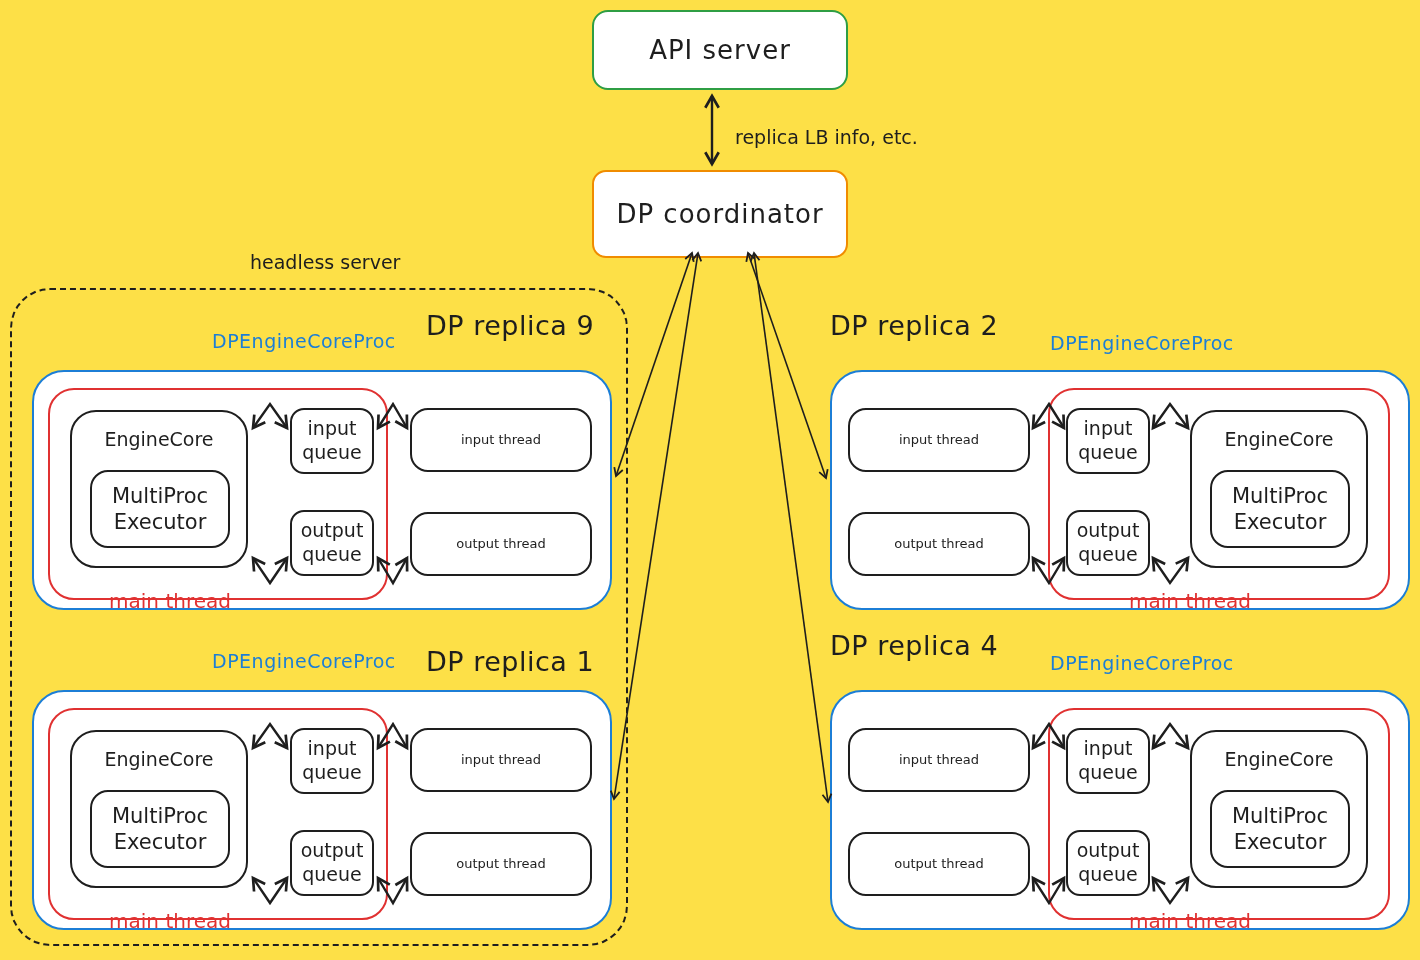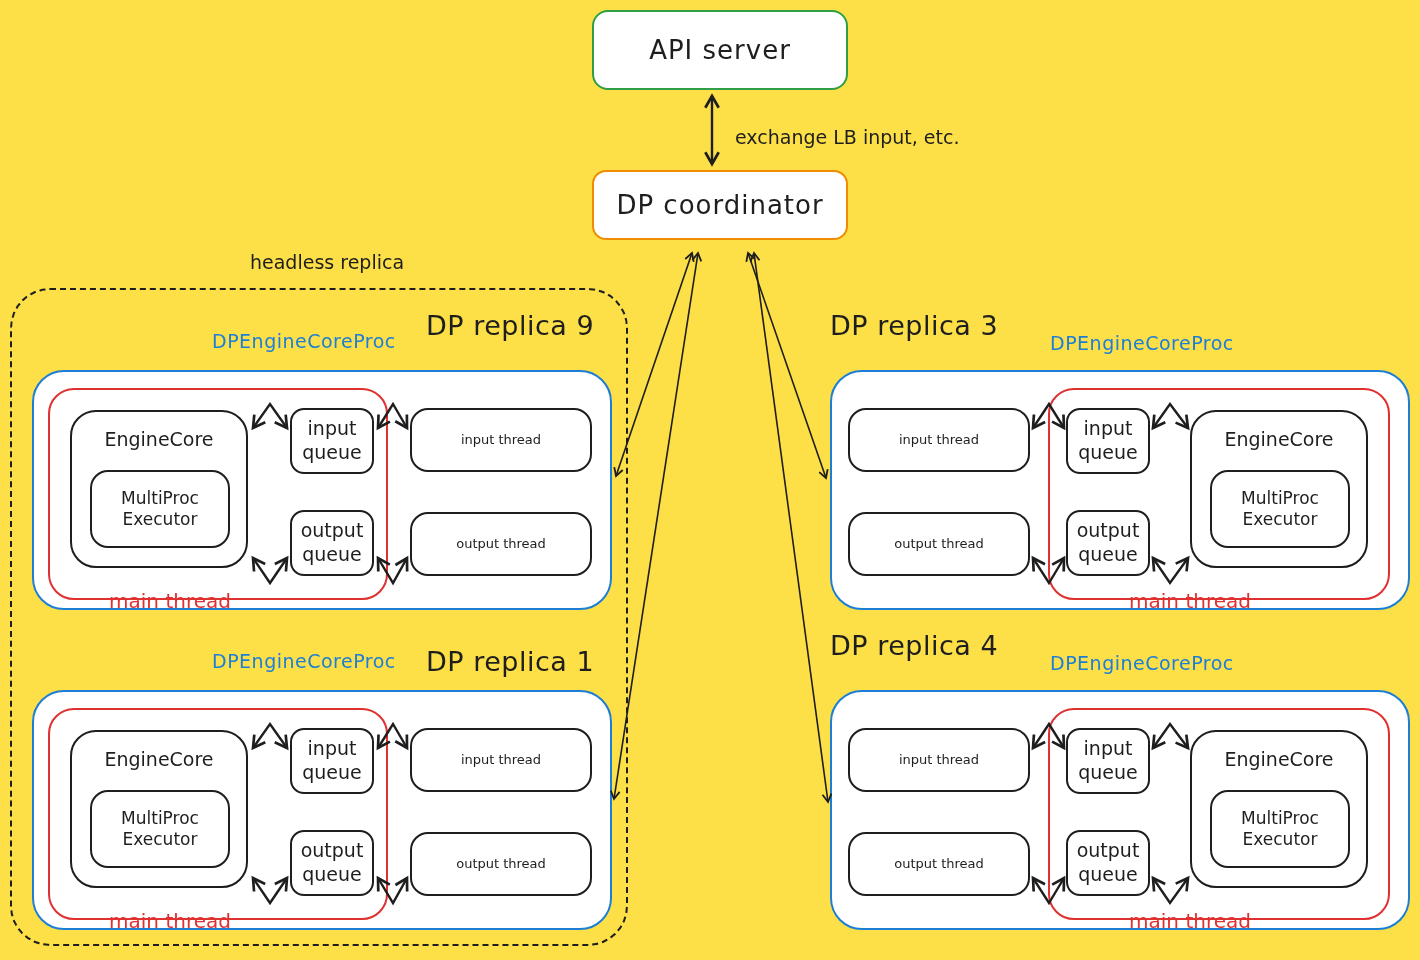--- a/index.html
+++ b/index.html
@@ -20,45 +20,45 @@
   .node-label { font-size:26px; letter-spacing:1px; }
   .blue-frame { border-color:#1c7ed6; border-width:2.5px; border-radius:32px; }
   .red-frame { border-color:#e03131; border-width:2.5px; border-radius:26px; background:transparent; }
   .green-frame { border-color:#2f9e44; border-radius:16px; }
   .orange-frame { border-color:#f08c00; border-radius:14px; }
   .dashed-frame {
     position:absolute; border:2px dashed #1e1e1e; border-radius:40px;
     background:transparent; box-sizing:border-box;
   }
   .engine { border-radius:26px; align-items:flex-start; padding-top:16px; font-size:19px; }
-  .mproc { border-radius:18px; font-size:17px; padding:4px 10px;justify-content:center; }
+  .mproc { border-radius:18px; font-size:21px; padding:4px 10px;justify-content:center; }
   .queue { border-radius:14px; font-size:19px; padding:18px 6px; }
   .thread { border-radius:18px; font-size:13px; }
   .main-thread { color:#e03131; font-size:20px; text-align:center; font-weight:500; }
   #arrow-layer { position:absolute; left:0; top:0; pointer-events:none; }
   #arrow-layer path { fill:none; stroke:#1e1e1e; }
   .flow { stroke-width:2.4px; }
   .link { stroke-width:1.6px; }
 </style>
 </head>
 <body>
 
 <div id="canvas">
 
   <div class="box green-frame node-label" style="left:592px; top:10px; width:256px; height:80px;">
     <span>API server</span>
   </div>
 
-  <div class="label small" style="left:735px; top:126px;">exchange LB input, etc.</div>
+  <div class="label small" style="left:735px; top:126px;">replica LB info, etc.</div>
 
-  <div class="box orange-frame node-label" style="left:592px; top:170px; width:256px; height:70px;">
+  <div class="box orange-frame node-label" style="left:592px; top:170px; width:256px; height:88px;">
     <span>DP coordinator</span>
   </div>
 
-  <div class="label small" style="left:250px; top:251px;">headless replica</div>
+  <div class="label small" style="left:250px; top:251px;">headless server</div>
   <div class="dashed-frame" style="left:10px; top:288px; width:618px; height:658px;"></div>
 
   <div style="position:absolute; left:0; top:302px; width:640px; height:330px;">
     <div class="label title" style="left:426px; top:8px;">DP replica 9</div>
     <div class="label proc-label" style="left:212px; top:28px;">DPEngineCoreProc</div>
     <div class="box blue-frame" style="left:32px; top:68px; width:580px; height:240px;"></div>
     <div class="box red-frame" style="left:48px; top:86px; width:340px; height:212px;"></div>
     <div class="box engine" style="left:70px; top:108px; width:178px; height:158px;">
       <span>EngineCore</span>
     </div>
@@ -100,21 +100,21 @@
     <div class="box thread" style="left:410px; top:106px; width:182px; height:64px;">
       <span>input thread</span>
     </div>
     <div class="box thread" style="left:410px; top:210px; width:182px; height:64px;">
       <span>output thread</span>
     </div>
     <div class="label main-thread" style="left:100px; top:287px; width:140px;">main thread</div>
   </div>
 
   <div style="position:absolute; left:800px; top:302px; width:620px; height:330px;">
-    <div class="label title" style="left:30px; top:8px;">DP replica 3</div>
+    <div class="label title" style="left:30px; top:8px;">DP replica 2</div>
     <div class="label proc-label" style="left:250px; top:30px;">DPEngineCoreProc</div>
     <div class="box blue-frame" style="left:30px; top:68px; width:580px; height:240px;"></div>
     <div class="box red-frame" style="left:248px; top:86px; width:342px; height:212px;"></div>
     <div class="box thread" style="left:48px; top:106px; width:182px; height:64px;">
       <span>input thread</span>
     </div>
     <div class="box thread" style="left:48px; top:210px; width:182px; height:64px;">
       <span>output thread</span>
     </div>
     <div class="box queue" style="left:266px; top:106px; width:84px; height:66px;">

